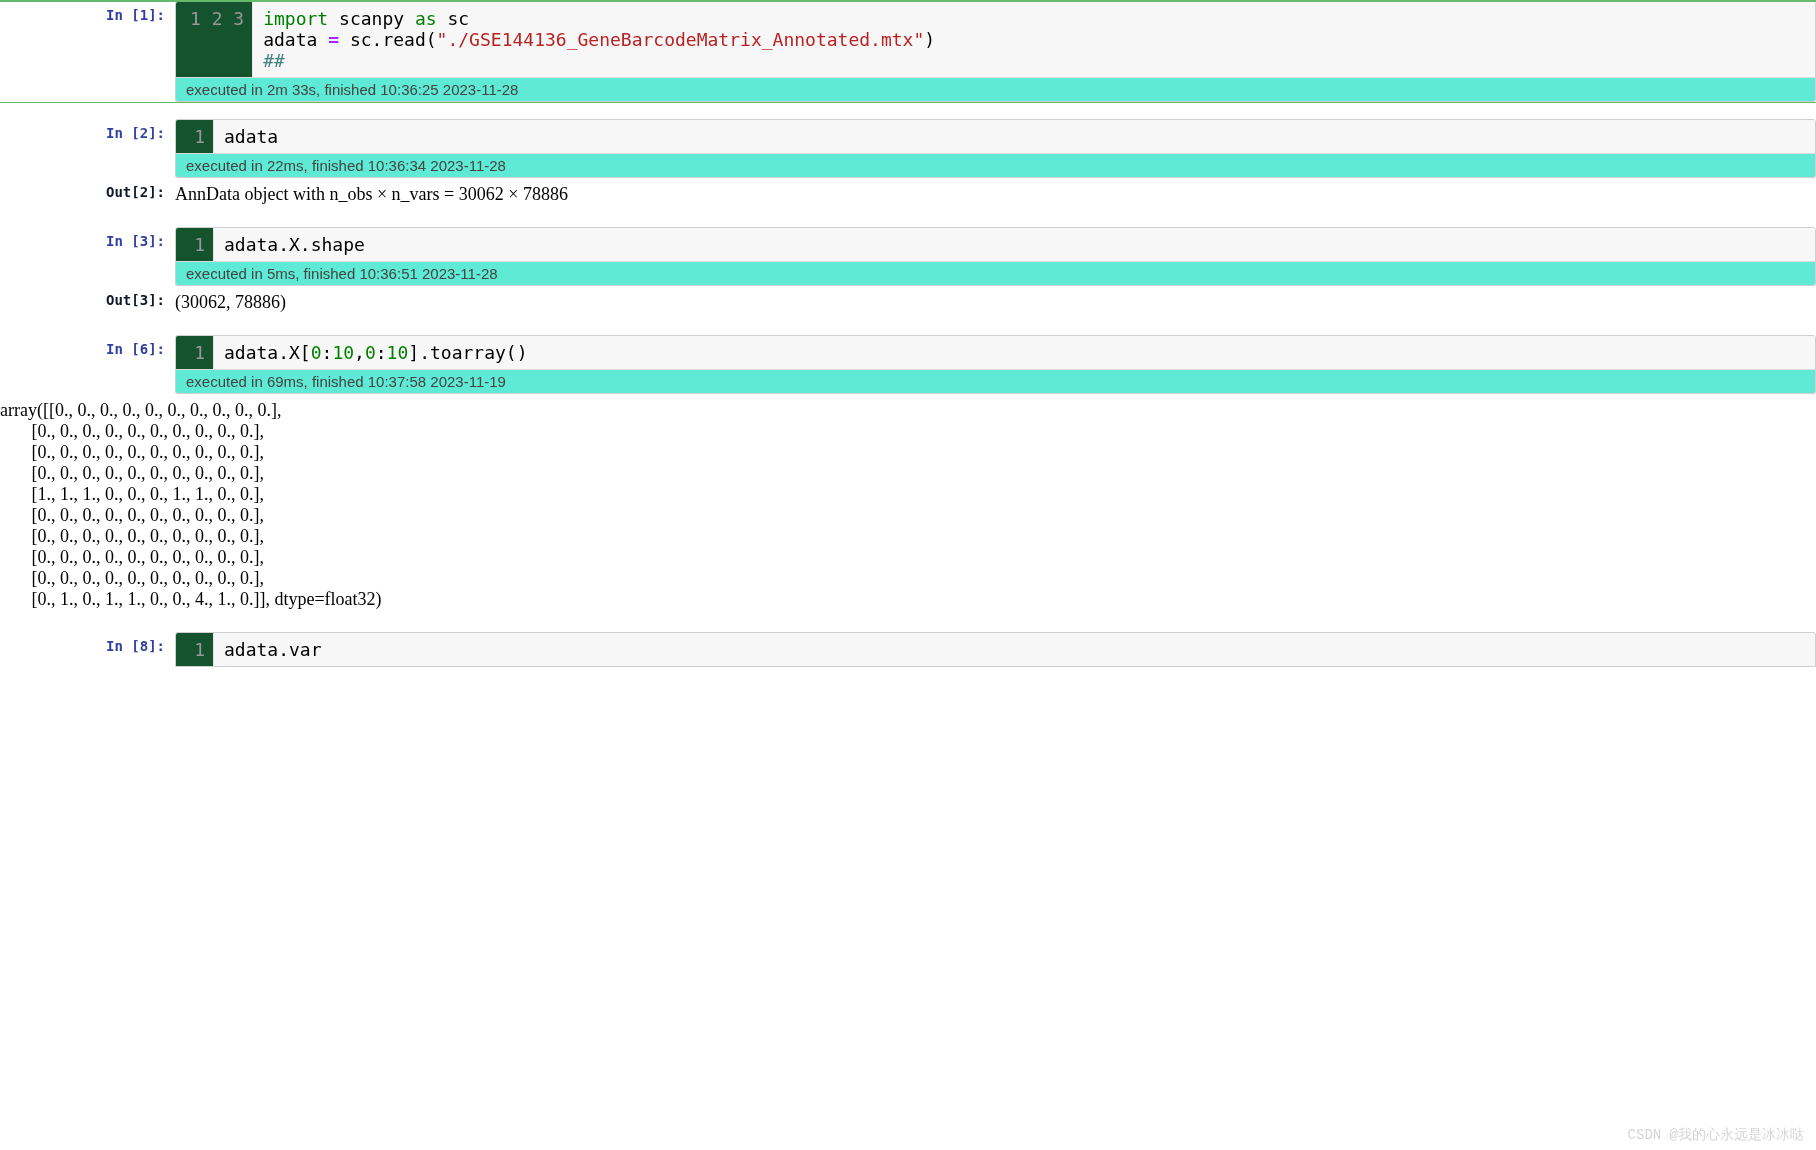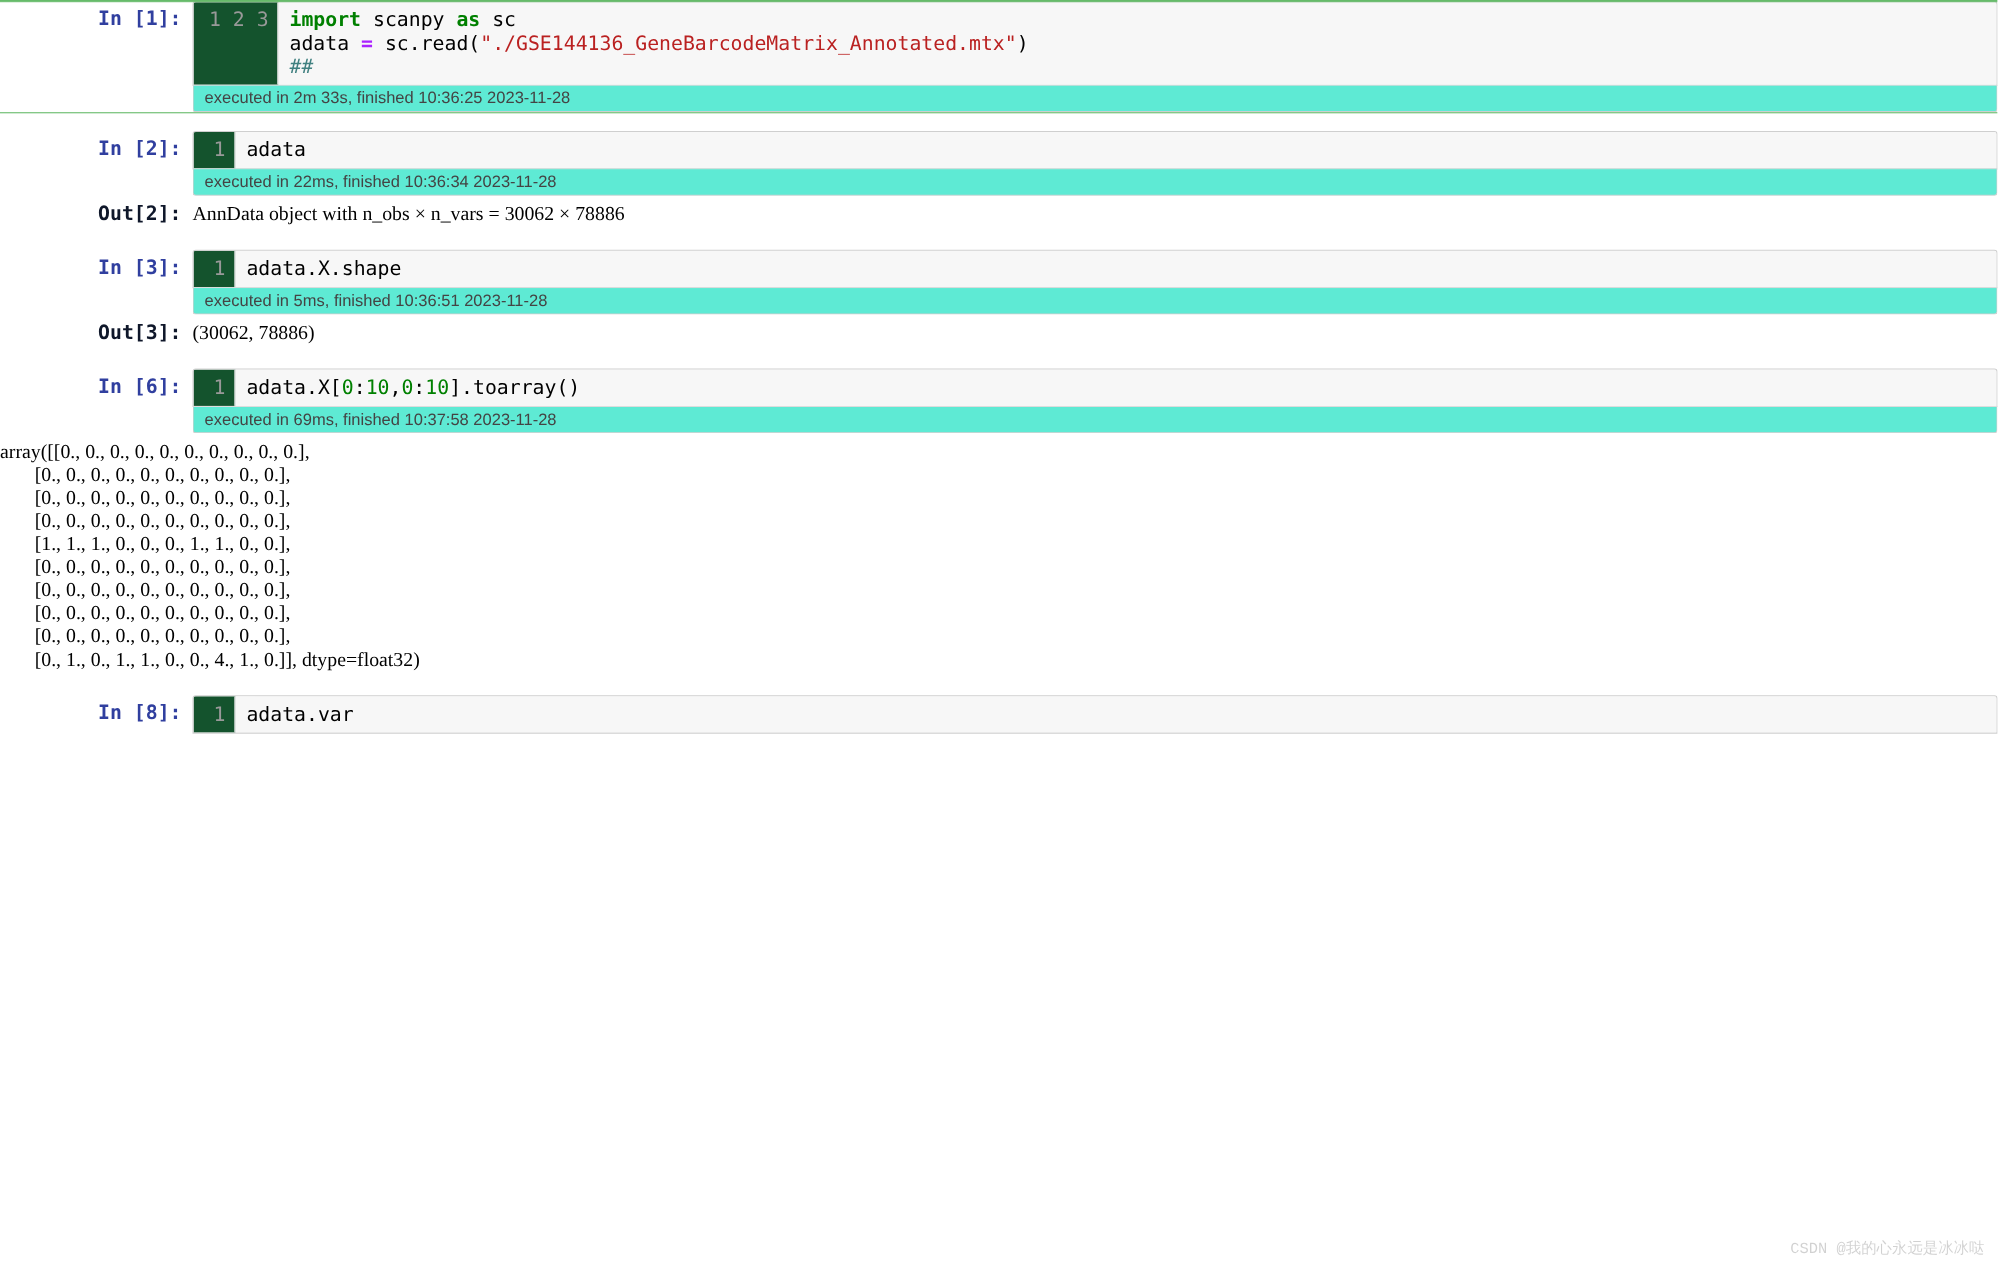--- a/index.html
+++ b/index.html
@@ -25,21 +25,21 @@
     height:1px;
     background:#66bb6a;
   }
   .cell.selected { border-top:1px solid #66bb6a; border-bottom:1px solid #66bb6a; position:relative;}
   .prompt-col {
     width: 175px;
     flex: 0 0 175px;
     text-align: right;
     padding: 6px 10px 0 0;
     font-family: "Menlo", "Consolas", "DejaVu Sans Mono", monospace;
-    font-size: 18px;
+    font-size: 14px;
   }
   .prompt-in { color: #303F9F; font-weight:bold; }
   .prompt-out { color: #0f172a; font-weight:bold; }
   .body-col { flex: 1 1 auto; min-width: 0; }
   .code-block {
     border: 1px solid #cfcfcf;
     border-radius: 3px 3px 0 0;
     background: #f7f7f7;
     overflow: hidden;
   }
@@ -58,21 +58,21 @@
     min-width: 38px;
   }
   .code-text {
     padding: 6px 10px;
     font-family: "Menlo","Consolas","DejaVu Sans Mono",monospace;
     font-size: 18px;
     white-space: pre;
     flex: 1;
     background:#f7f7f7;
   }
-  .tok-kw { color: #008000; font-weight: bold; text-align: center; }
+  .tok-kw { color: #008000; font-weight: normal; text-align: center; }
   .tok-op { color: #AA22FF; font-weight: bold; }
   .tok-str { color: #BA2121; }
   .tok-num { color: #008000; }
   .tok-cm { color: #408080; font-style: italic; }
   .exec-info {
     border: 1px solid #cfcfcf;
     border-top: 1px solid #ddd;
     border-radius: 0 0 3px 3px;
     background: #5eead4;
     font-size: 15px;
@@ -162,21 +162,21 @@
     <div class="cell-wrap">
       <div class="cell">
         <div class="prompt-col prompt-in">In [6]:</div>
         <div class="body-col">
           <div class="code-block">
             <div class="code-inner">
               <div class="gutter">1</div>
               <div class="code-text">adata.X[<span class="tok-num">0</span>:<span class="tok-num">10</span>,<span class="tok-num">0</span>:<span class="tok-num">10</span>].toarray()</div>
             </div>
           </div>
-          <div class="exec-info">executed in 69ms, finished 10:37:58 2023-11-28</div>
+          <div class="exec-info">executed in 69ms, finished 10:37:58 2023-11-19</div>
         </div>
       </div>
       <div class="cell">
         <div class="body-col">
           <div class="output-text">array([[0., 0., 0., 0., 0., 0., 0., 0., 0., 0.],
        [0., 0., 0., 0., 0., 0., 0., 0., 0., 0.],
        [0., 0., 0., 0., 0., 0., 0., 0., 0., 0.],
        [0., 0., 0., 0., 0., 0., 0., 0., 0., 0.],
        [1., 1., 1., 0., 0., 0., 1., 1., 0., 0.],
        [0., 0., 0., 0., 0., 0., 0., 0., 0., 0.],

